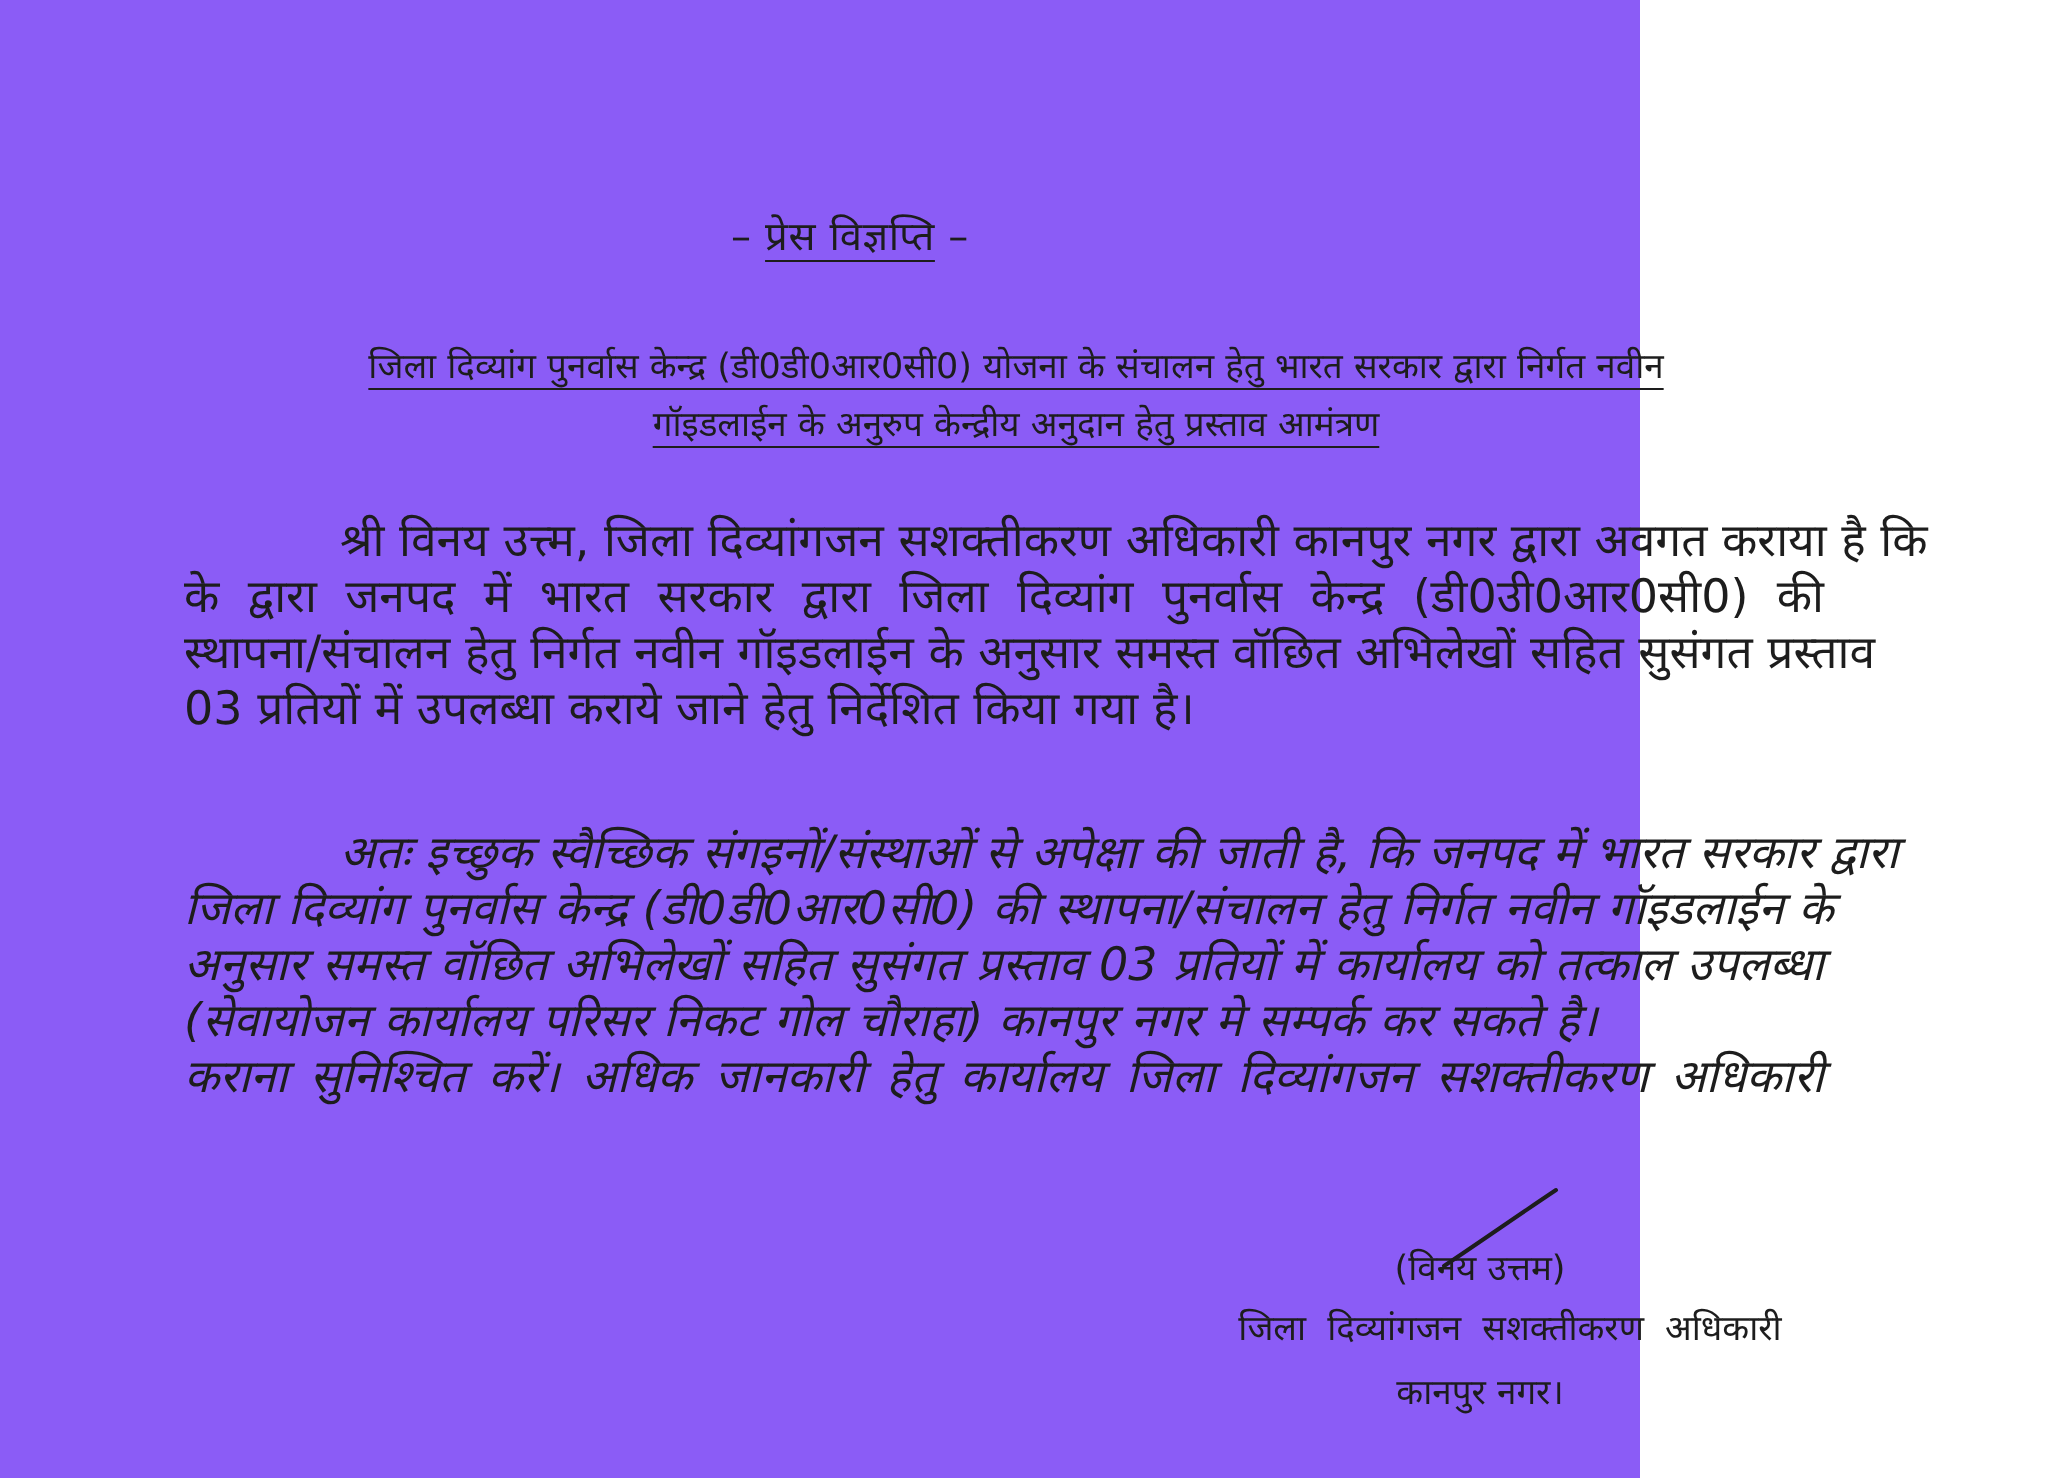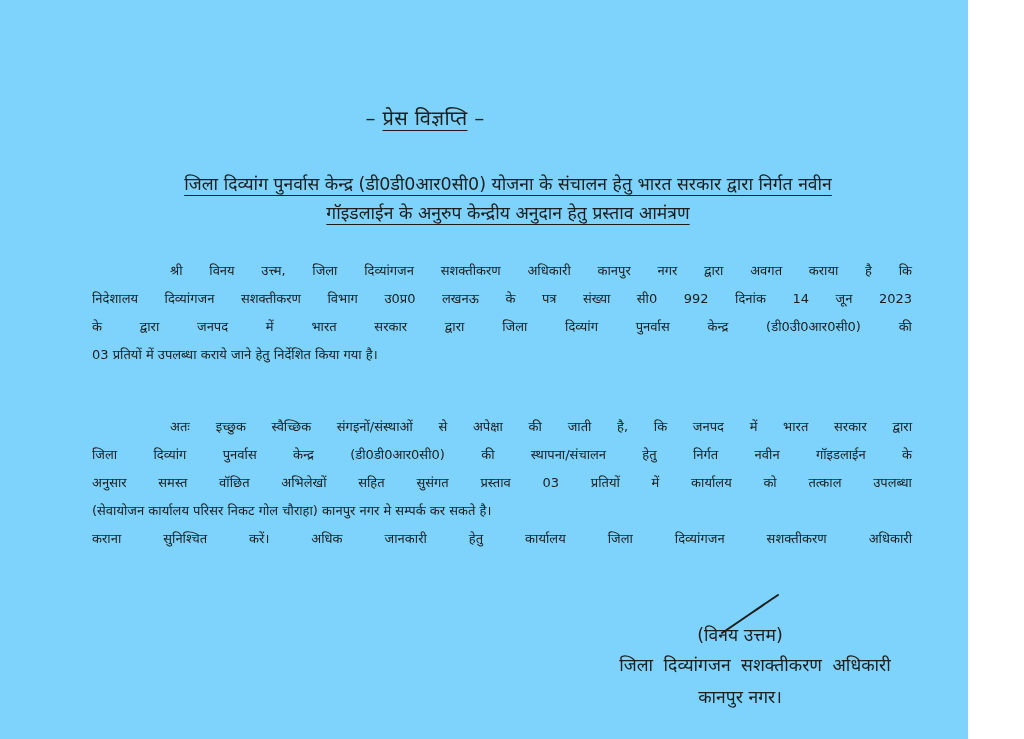--- a/index.html
+++ b/index.html
@@ -11,22 +11,22 @@
       width: 1024px;
       height: 739px;
       position: relative;
       overflow: hidden;
       font-family: "DejaVu Sans", "Liberation Sans", sans-serif;
       color: #1d1d1d;
     }
     .page {
       position: absolute;
       left: 0; top: 0;
-      width: 968px; height: 739px;
-      background: #7dd3fc;
+      width: 820px; height: 739px;
+      background: #8b5cf6;
     }
     .press-title {
       position: absolute;
       left: 330px;
       top: 104px;
       width: 190px;
       text-align: center;
       font-size: 20px;
       letter-spacing: 0.3px;
       white-space: nowrap;
@@ -48,38 +48,38 @@
     .subject span {
       text-decoration: underline;
       text-decoration-thickness: 1px;
       text-underline-offset: 5px;
       text-align: right;
     }
     .para {
       position: absolute;
       left: 92px;
       width: 820px;
-      font-size: 13px;
+      font-size: 23px;
       line-height: 28px;
       text-align: justify;
     }
     .para .line {
       display: block;
       white-space: nowrap;
       text-align: justify;
       text-align-last: justify;
     }
     .para .line.last {
       text-align-last: left;
     }
     .para .line.indent {
       padding-left: 78px;
     }
     .p1 { top: 257px; }
-    .p2 { top: 413px; }
+    .p2 { top: 413px; font-style: italic; }
     .signature-stroke {
       position: absolute;
       left: 720px;
       top: 593px;
       width: 60px;
       height: 42px;
     }
     .sig-block {
       position: absolute;
       left: 600px;
@@ -104,22 +104,22 @@
     <span>–</span>
   </div>
 
   <div class="subject">
     <span>जिला दिव्यांग पुनर्वास केन्द्र (डी0डी0आर0सी0) योजना के संचालन हेतु भारत सरकार द्वारा निर्गत नवीन</span><br>
     <span>गॉइडलाईन के अनुरुप केन्द्रीय अनुदान हेतु प्रस्ताव आमंत्रण</span>
   </div>
 
   <div class="para p1">
     <span class="line indent">श्री विनय उत्त्म, जिला दिव्यांगजन सशक्तीकरण अधिकारी कानपुर नगर द्वारा अवगत कराया है कि</span>
-    <span class="line">निदेशालय दिव्यांगजन सशक्तीकरण विभाग उ0प्र0 लखनऊ के पत्र संख्या सी0 992 दिनांक 14 जून 2023</span>
     <span class="line">के द्वारा जनपद में भारत सरकार द्वारा जिला दिव्यांग पुनर्वास केन्द्र (डी0उी0आर0सी0) की</span>
+    <span class="line">स्थापना/संचालन हेतु निर्गत नवीन गॉइडलाईन के अनुसार समस्त वॉछित अभिलेखों सहित सुसंगत प्रस्ताव</span>
     <span class="line last">03 प्रतियों में उपलब्धा कराये जाने हेतु निर्देशित किया गया है।</span>
   </div>
 
   <div class="para p2">
     <span class="line indent">अतः इच्छुक स्वैच्छिक संगइनों/संस्थाओं से अपेक्षा की जाती है, कि जनपद में भारत सरकार द्वारा</span>
     <span class="line">जिला दिव्यांग पुनर्वास केन्द्र (डी0डी0आर0सी0) की स्थापना/संचालन हेतु निर्गत नवीन गॉइडलाईन के</span>
     <span class="line">अनुसार समस्त वॉछित अभिलेखों सहित सुसंगत प्रस्ताव 03 प्रतियों में कार्यालय को तत्काल उपलब्धा</span>
     <span class="line last">(सेवायोजन कार्यालय परिसर निकट गोल चौराहा) कानपुर नगर मे सम्पर्क कर सकते है।</span>
     <span class="line">कराना सुनिश्चित करें। अधिक जानकारी हेतु कार्यालय जिला दिव्यांगजन सशक्तीकरण अधिकारी</span>
   </div>

